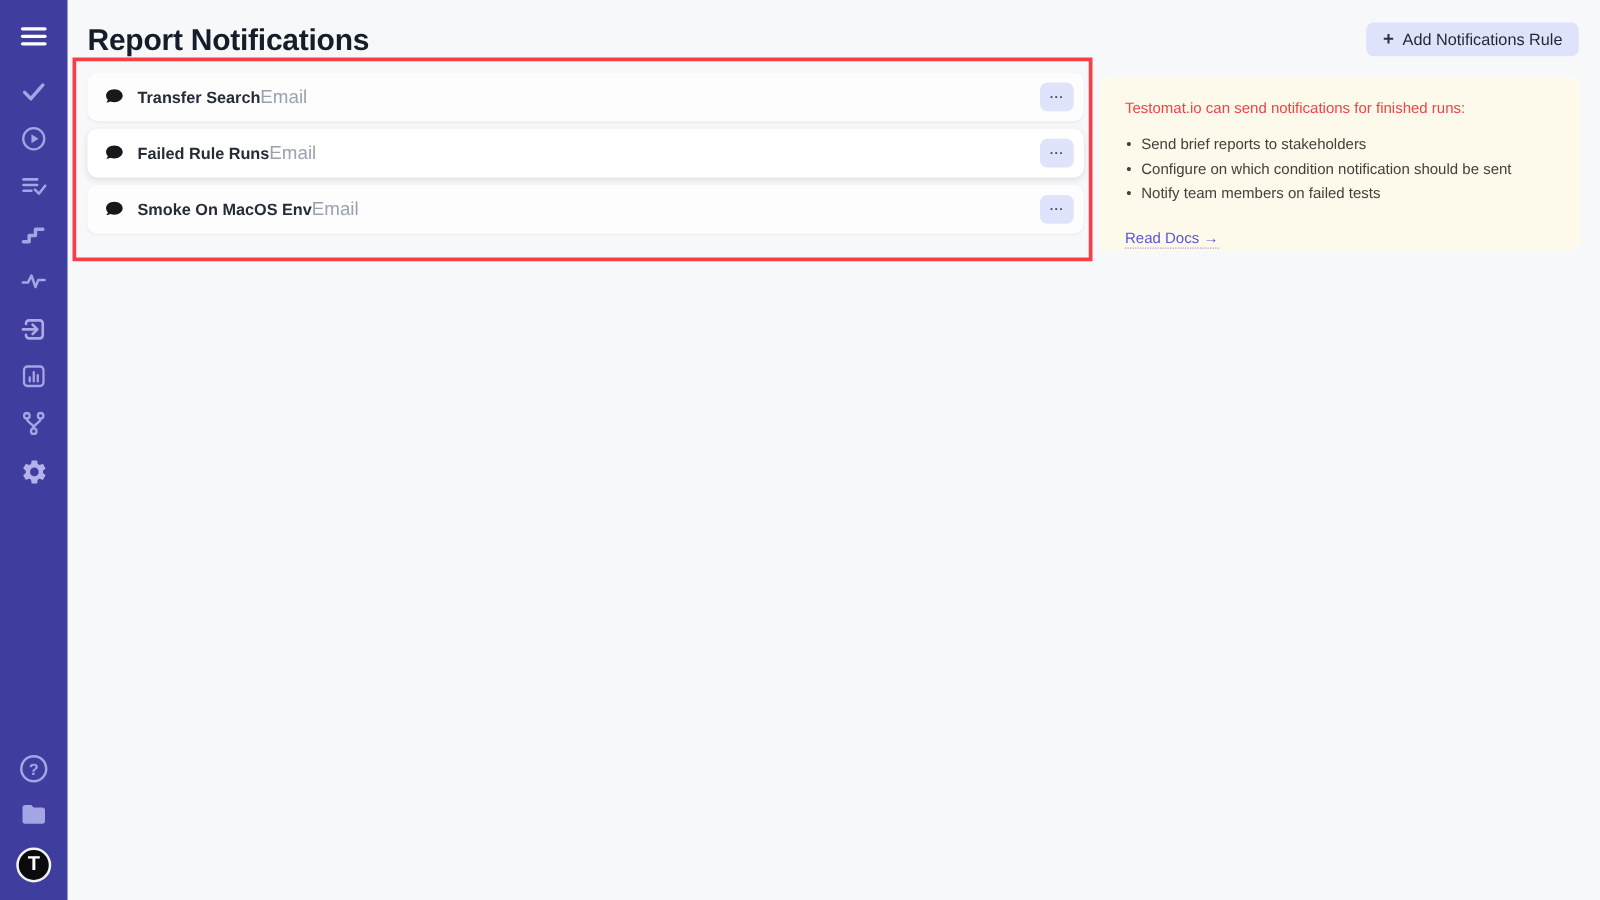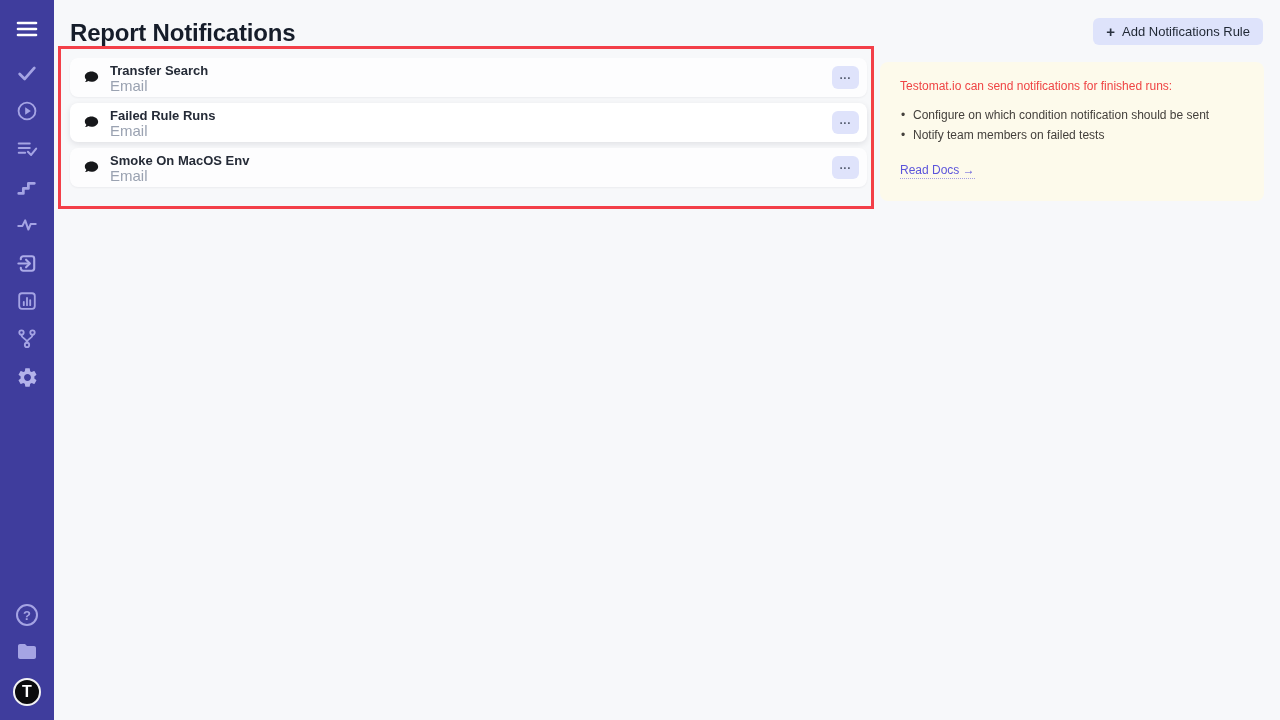--- a/index.html
+++ b/index.html
@@ -39,21 +39,21 @@
     height:163px; border:3px solid #f33f48; pointer-events:none; z-index:5; }
 
   
   .rules-list { position:absolute; left:70px; top:58px; width:797px; }
   .rule-row { position:relative; height:39px; background:#fdfdfe; border-radius:8px;
     display:flex; align-items:center; padding:0 8px 0 13px; margin-bottom:6px;
     box-shadow:0 1px 2px rgba(20,24,40,0.05); cursor:pointer; }
   .rule-row:nth-child(2) { background:#ffffff;
     box-shadow:0 2px 6px rgba(20,24,40,0.10); }
   .rule-bubble { margin-right:10px; flex:0 0 auto; display:flex; }
-  .rule-text { display:flex; flex-direction:column; justify-content:flex-start; }
+  .rule-text { display:flex; flex-direction:row; justify-content:flex-start; }
   .rule-name { font-size:13px; font-weight:bold; color:#252b37; line-height:15px; }
   .rule-channel { font-size:15px; color:#9aa2b1; line-height:13px; margin-top:1px; }
   .rule-menu { margin-left:auto; width:27px; height:23px; background:#dfe3fb;
     border:none; border-radius:6px; color:#40485a; font-size:10px; font-weight:bold;
     letter-spacing:1px; line-height:1; display:flex; align-items:center;
     justify-content:center; cursor:pointer; padding-bottom:4px;
     font-family:"Liberation Sans", sans-serif; }
 
   
   .info-panel { position:absolute; left:880px; top:62px; width:384px; height:139px;
@@ -197,19 +197,20 @@
     </span>
     <button class="rule-menu">...</button>
   </div>
 </div>
 
   <div class="annotation-rect"></div>
 
   <aside class="info-panel">
     <p class="info-intro">Testomat.io can send notifications for finished runs:</p>
     <ul class="info-bullets">
+        <li>Send brief reports to stakeholders</li>
         <li>Configure on which condition notification should be sent</li>
         <li>Notify team members on failed tests</li>
       </ul>
     <a class="read-docs"><span>Read Docs</span>&nbsp;<span>→</span></a>
   </aside>
 
 </div>
 
 </body></html>

